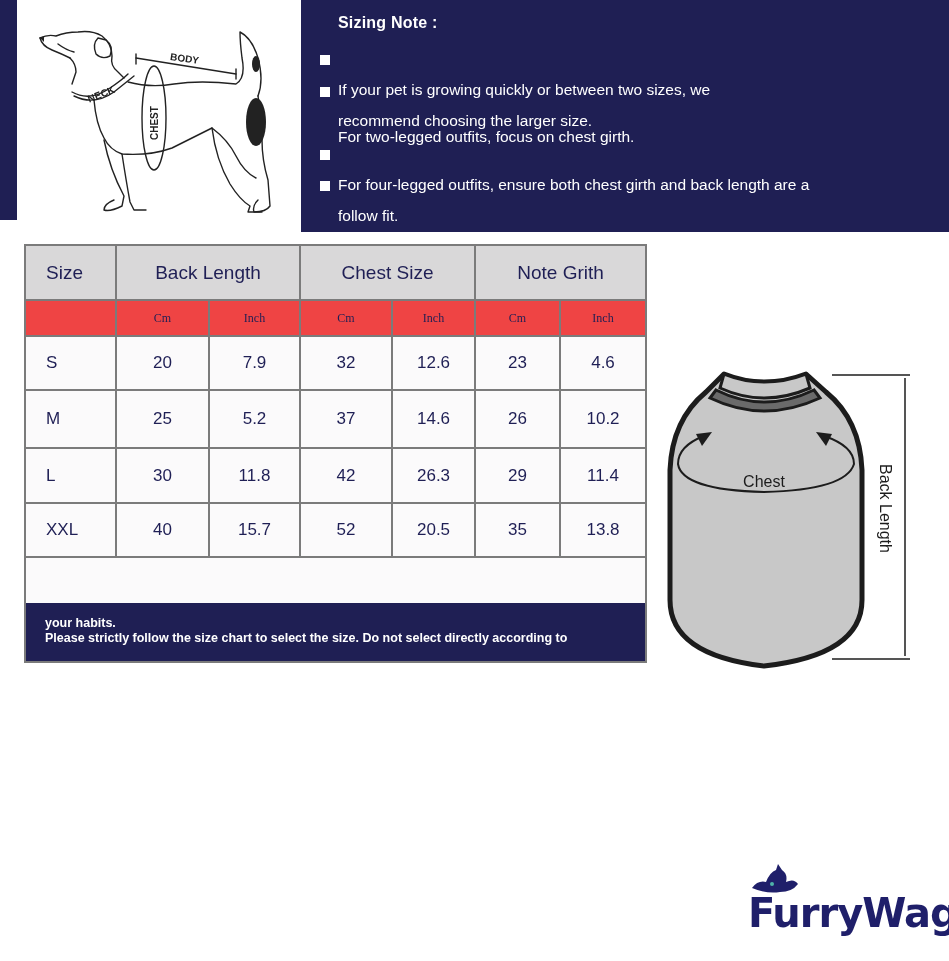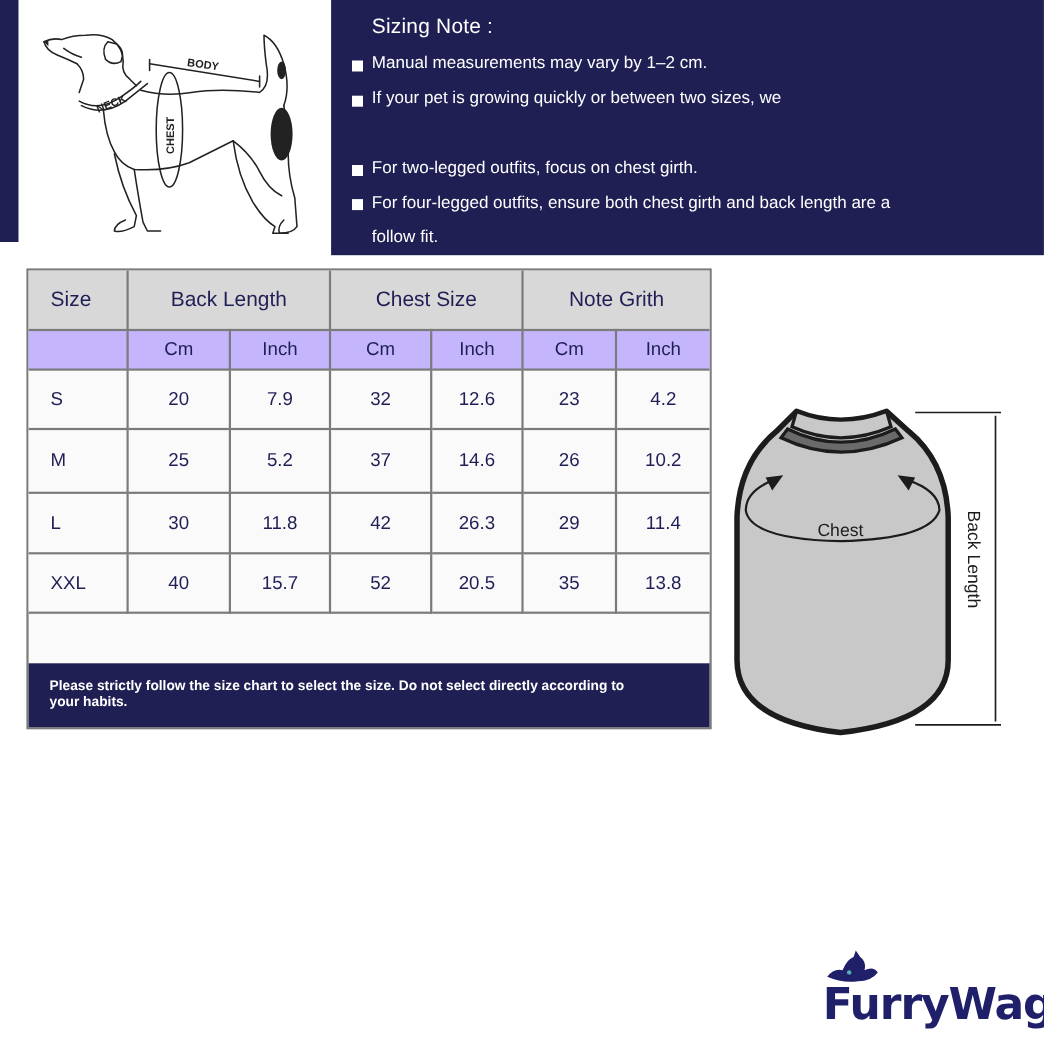--- a/index.html
+++ b/index.html
@@ -4,29 +4,29 @@
   <style>
     * { box-sizing: border-box; margin: 0; padding: 0; }
     html, body { width: 949px; height: 961px; background: #ffffff; overflow: hidden; }
     body { position: relative; font-family: "Liberation Sans", "DejaVu Sans", sans-serif; color: #1f1f55; }
 
     .left-strip { position: absolute; left: 0; top: 0; width: 17px; height: 220px; background: #1f1f54; }
     .dog-box { position: absolute; left: 17px; top: 0; width: 284px; height: 225px; background: #ffffff; }
     .dog-box svg { position: absolute; left: 0; top: 0; }
 
     .notes { position: absolute; left: 301px; top: 0; width: 648px; height: 232px; background: #1f1f54; color: #ffffff; }
-    .notes-title { position: absolute; left: 37px; top: 14px; font-size: 19px; font-weight: normal; letter-spacing: 0.2px; }
+    .notes-title { position: absolute; left: 37px; top: 14px; font-size: 16px; font-weight: bold; letter-spacing: 0.2px; }
     .note-line { position: absolute; left: 37px; font-size: 15.5px; white-space: nowrap; }
     .bullet { position: absolute; left: 19px; width: 10px; height: 10px; background: #ffffff; }
 
     .size-table-wrap { position: absolute; left: 24px; top: 244px; width: 623px; height: 419px; border: 2px solid #7b7b7b; background: #fbfafb; }
     table.size-table { border-collapse: collapse; width: 619px; table-layout: fixed; }
     table.size-table td { border: 2px solid #7b7b7b; text-align: center; font-size: 17px; color: #1f1f55; }
     table.size-table tr.head1 td { background: #d9d8d9; height: 54px; font-size: 19px; }
-    table.size-table tr.head2 td { background: #c4b5fd; height: 36px; font-size: 17px; }
+    table.size-table tr.head2 td { background: #ef4444; height: 36px; font-size: 12px; font-family: Liberation Serif, serif; }
     table.size-table tr.data td { background: #fbfafb; height: 54px; }
     table.size-table td.size-col { text-align: left; padding-left: 20px; margin-left: 40px; }
     table.size-table tr:first-child td { border-top: none; }
     table.size-table td:first-child { border-left: none; }
     table.size-table td:last-child { border-right: none; }
 
     .table-note { position: absolute; left: 0; bottom: 0; width: 619px; height: 58px; background: #1f1f54; color: #ffffff; font-size: 12.5px; font-weight: bold; padding: 13px 20px 0 19px; line-height: 15px; }
 
     .shirt-diagram { position: absolute; left: 660px; top: 350px; width: 289px; height: 330px; }
     .logo { position: absolute; left: 740px; top: 862px; width: 200px; height: 90px; }
@@ -73,27 +73,27 @@
     <text x="170" y="62" font-size="10" font-weight="bold" font-family="Liberation Sans, sans-serif" fill="#222" transform="rotate(8 185 60)">BODY</text>
     <text x="86" y="98" font-size="10" font-weight="bold" font-family="Liberation Sans, sans-serif" fill="#222" transform="rotate(-22 100 92)">NECK</text>
     <text x="0" y="0" font-size="10" font-weight="bold" font-family="Liberation Sans, sans-serif" fill="#222" transform="translate(158 140) rotate(-90)">CHEST</text>
   </svg>
 </div>
 
 <div class="notes">
   <div class="notes-title">Sizing Note :</div>
 
   <div class="bullet" style="top:55px"></div>
-  <div class="note-line" style="top:49px">Manual measurements may vary by 1–2 cm.</div>
 
   <div class="bullet" style="top:87px"></div>
   <div class="note-line" style="top:81px">If your pet is growing quickly or between two sizes, we</div>
+  <div class="note-line" style="top:112px">recommend choosing the larger size.</div>
 
   <div class="bullet" style="top:150px"></div>
-  <div class="note-line" style="top:144px">For two-legged outfits, focus on chest girth.</div>
+  <div class="note-line" style="top:128px">For two-legged outfits, focus on chest girth.</div>
 
   <div class="bullet" style="top:181px"></div>
   <div class="note-line" style="top:176px">For four-legged outfits, ensure both chest girth and back length are a</div>
   <div class="note-line" style="top:207px">follow fit.</div>
 </div>
 
 <div class="size-table-wrap">
   <table class="size-table">
     <colgroup>
       <col style="width:90px">
@@ -120,21 +120,21 @@
       <td>Cm</td>
       <td>Inch</td>
     </tr>
     <tr class="data" style="height:46px">
       <td class="size-col" style="height:46px">S</td>
       <td>20</td>
       <td>7.9</td>
       <td>32</td>
       <td>12.6</td>
       <td>23</td>
-      <td>4.2</td>
+      <td>4.6</td>
     </tr>
     <tr class="data">
       <td class="size-col" style="height:58px">M</td>
       <td>25</td>
       <td>5.2</td>
       <td>37</td>
       <td>14.6</td>
       <td>26</td>
       <td>10.2</td>
     </tr>
@@ -152,22 +152,22 @@
       <td>40</td>
       <td>15.7</td>
       <td>52</td>
       <td>20.5</td>
       <td>35</td>
       <td>13.8</td>
     </tr>
   </tbody>
     </table>
   <div class="table-note">
+    <div>your habits.</div>
     <div>Please strictly follow the size chart to select the size. Do not select directly according to</div>
-    <div>your habits.</div>
   </div>
 </div>
 
 <div class="shirt-diagram">
   <svg width="289" height="330" viewBox="0 0 289 330">
 
     <path d="M64 24 Q104 40 146 24 L166 42 Q200 70 202 120 L202 250 Q202 305 104 316 Q10 305 10 250 L10 120 Q12 70 46 42 Z" fill="#c8c8c8" stroke="#1c1c1c" stroke-width="5" stroke-linejoin="round"></path>
 
     <path d="M64 24 Q104 40 146 24 L150 38 Q104 58 60 38 Z" fill="#c8c8c8" stroke="#1c1c1c" stroke-width="3"></path>
     <path d="M56 40 Q104 64 154 40 L160 48 Q104 74 50 48 Z" fill="#6a6a6a" stroke="#1c1c1c" stroke-width="3"></path>

